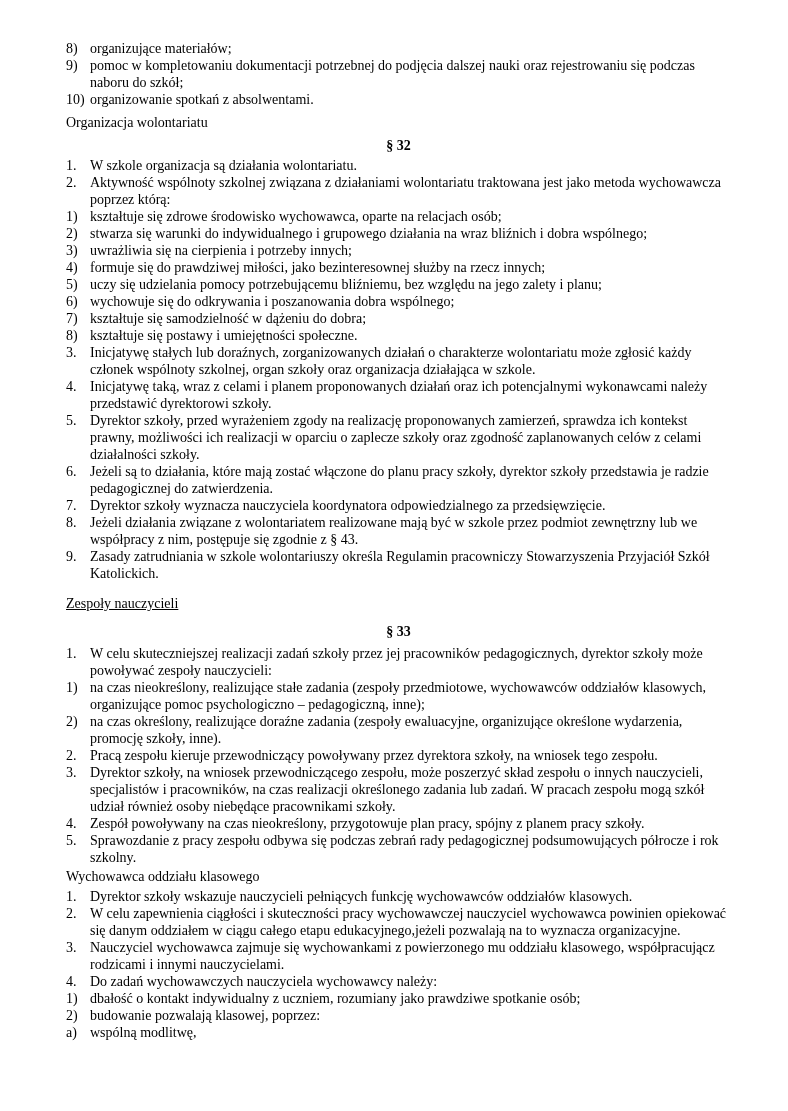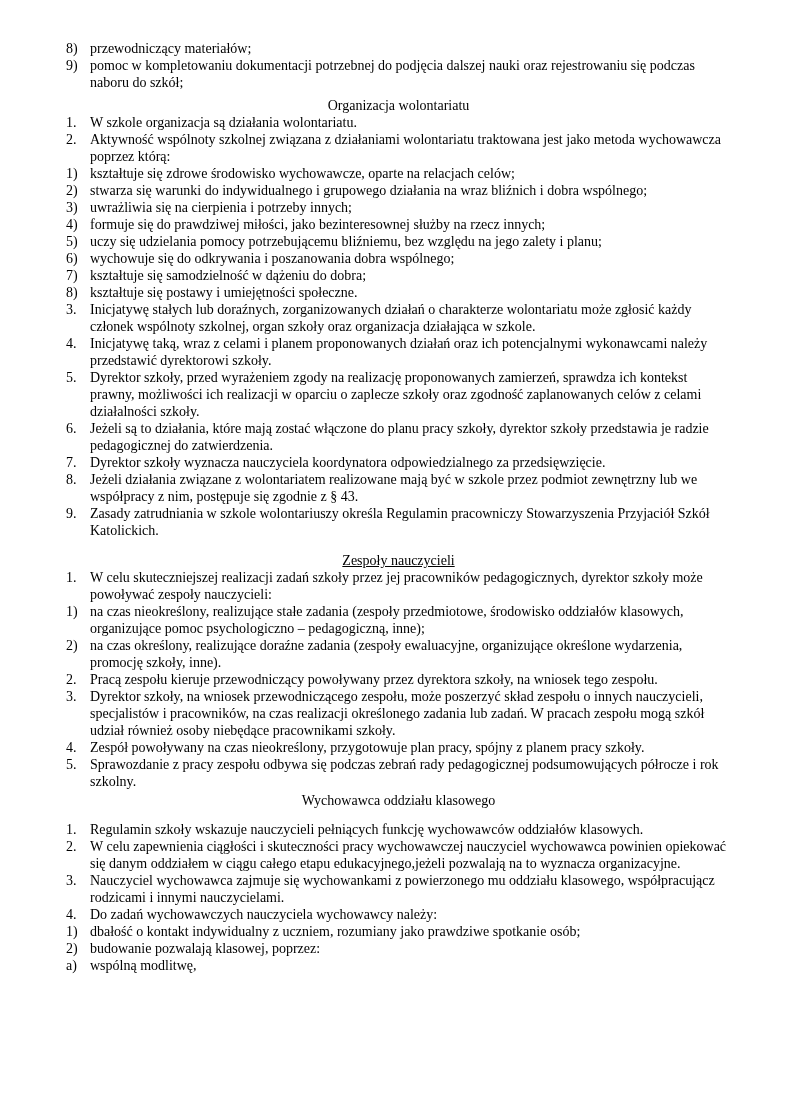--- a/index.html
+++ b/index.html
@@ -16,54 +16,59 @@
     background: #ffffff;
     padding: 40px 57px 20px 66px;
     font-family: "Liberation Serif", "DejaVu Serif", serif;
     font-size: 14px;
     line-height: 17px;
     color: #000000;
   }
   .item { display: flex; }
   .marker { flex: 0 0 24px; }
   .text { flex: 1; }
-  .heading { text-align: center; }
+  .heading { text-align: left; }
   .section-mark { text-align: center; font-weight: 700; }
   .heading.gap-normal { margin: 6px 0 0 0; }
   .heading.gap-large  { margin: 13px 0 0 0; text-decoration: underline; }
-  .heading.gap-tight  { margin: 2px 0 12px 0; }
+  .heading.gap-tight  { margin: 2px 0 3px 0; }
   .section-mark.gap-normal { margin: 6px 0 3px 0; }
   .section-mark.gap-large  { margin: 11px 0 5px 0; }
   .section-mark.gap-tight  { margin: 1px 0 3px 0; }
 </style>
 </head>
 <body>
 
 <div class="page">
   <div id="doc">
       <div class="item">
         <span class="marker">8)</span>
-        <span class="text">przewodniczący materiałów;</span>
+        <span class="text">organizujące materiałów;</span>
       </div>
       <div class="item">
         <span class="marker">9)</span>
         <span class="text">pomoc w kompletowaniu dokumentacji potrzebnej do podjęcia dalszej nauki oraz rejestrowaniu się podczas naboru do szkół;</span>
       </div>
+      <div class="item">
+        <span class="marker">10)</span>
+        <span class="text">organizowanie spotkań z absolwentami.</span>
+      </div>
       <div class="heading gap-normal">Organizacja wolontariatu</div>
+      <div class="section-mark gap-normal">§ 32</div>
       <div class="item">
         <span class="marker">1.</span>
         <span class="text">W szkole organizacja są działania wolontariatu.</span>
       </div>
       <div class="item">
         <span class="marker">2.</span>
         <span class="text">Aktywność wspólnoty szkolnej związana z działaniami wolontariatu traktowana jest jako metoda wychowawcza poprzez którą:</span>
       </div>
       <div class="item">
         <span class="marker">1)</span>
-        <span class="text">kształtuje się zdrowe środowisko wychowawcze, oparte na relacjach celów;</span>
+        <span class="text">kształtuje się zdrowe środowisko wychowawca, oparte na relacjach osób;</span>
       </div>
       <div class="item">
         <span class="marker">2)</span>
         <span class="text">stwarza się warunki do indywidualnego i grupowego działania na wraz bliźnich i dobra wspólnego;</span>
       </div>
       <div class="item">
         <span class="marker">3)</span>
         <span class="text">uwrażliwia się na cierpienia i potrzeby innych;</span>
       </div>
       <div class="item">
@@ -108,27 +113,28 @@
       </div>
       <div class="item">
         <span class="marker">8.</span>
         <span class="text">Jeżeli działania związane z wolontariatem realizowane mają być w szkole przez podmiot zewnętrzny lub we współpracy z nim, postępuje się zgodnie z § 43.</span>
       </div>
       <div class="item">
         <span class="marker">9.</span>
         <span class="text">Zasady zatrudniania w szkole wolontariuszy określa Regulamin pracowniczy Stowarzyszenia Przyjaciół Szkół Katolickich.</span>
       </div>
       <div class="heading gap-large">Zespoły nauczycieli</div>
+      <div class="section-mark gap-large">§ 33</div>
       <div class="item">
         <span class="marker">1.</span>
         <span class="text">W celu skuteczniejszej realizacji zadań szkoły przez jej pracowników pedagogicznych, dyrektor szkoły może powoływać zespoły nauczycieli:</span>
       </div>
       <div class="item">
         <span class="marker">1)</span>
-        <span class="text">na czas nieokreślony, realizujące stałe zadania (zespoły przedmiotowe, środowisko oddziałów klasowych, organizujące pomoc psychologiczno – pedagogiczną, inne);</span>
+        <span class="text">na czas nieokreślony, realizujące stałe zadania (zespoły przedmiotowe, wychowawców oddziałów klasowych, organizujące pomoc psychologiczno – pedagogiczną, inne);</span>
       </div>
       <div class="item">
         <span class="marker">2)</span>
         <span class="text">na czas określony, realizujące doraźne zadania (zespoły ewaluacyjne, organizujące określone wydarzenia, promocję szkoły, inne).</span>
       </div>
       <div class="item">
         <span class="marker">2.</span>
         <span class="text">Pracą zespołu kieruje przewodniczący powoływany przez dyrektora szkoły, na wniosek tego zespołu.</span>
       </div>
       <div class="item">
@@ -139,21 +145,21 @@
         <span class="marker">4.</span>
         <span class="text">Zespół powoływany na czas nieokreślony, przygotowuje plan pracy, spójny z planem pracy szkoły.</span>
       </div>
       <div class="item">
         <span class="marker">5.</span>
         <span class="text">Sprawozdanie z pracy zespołu odbywa się podczas zebrań rady pedagogicznej podsumowujących półrocze i rok szkolny.</span>
       </div>
       <div class="heading gap-tight">Wychowawca oddziału klasowego</div>
       <div class="item">
         <span class="marker">1.</span>
-        <span class="text">Regulamin szkoły wskazuje nauczycieli pełniących funkcję wychowawców oddziałów klasowych.</span>
+        <span class="text">Dyrektor szkoły wskazuje nauczycieli pełniących funkcję wychowawców oddziałów klasowych.</span>
       </div>
       <div class="item">
         <span class="marker">2.</span>
         <span class="text">W celu zapewnienia ciągłości i skuteczności pracy wychowawczej nauczyciel wychowawca powinien opiekować się danym oddziałem w ciągu całego etapu edukacyjnego,jeżeli pozwalają na to wyznacza organizacyjne.</span>
       </div>
       <div class="item">
         <span class="marker">3.</span>
         <span class="text">Nauczyciel wychowawca zajmuje się wychowankami z powierzonego mu oddziału klasowego, współpracującz rodzicami i innymi nauczycielami.</span>
       </div>
       <div class="item">

